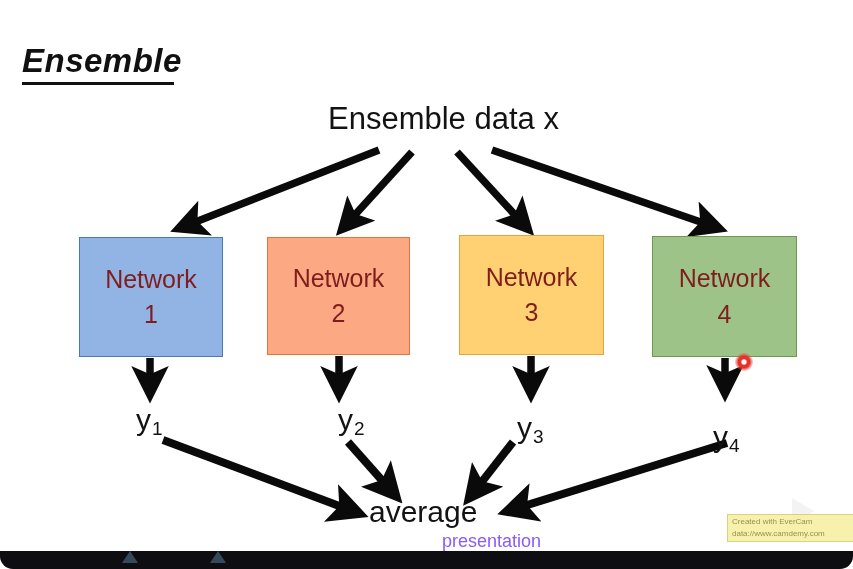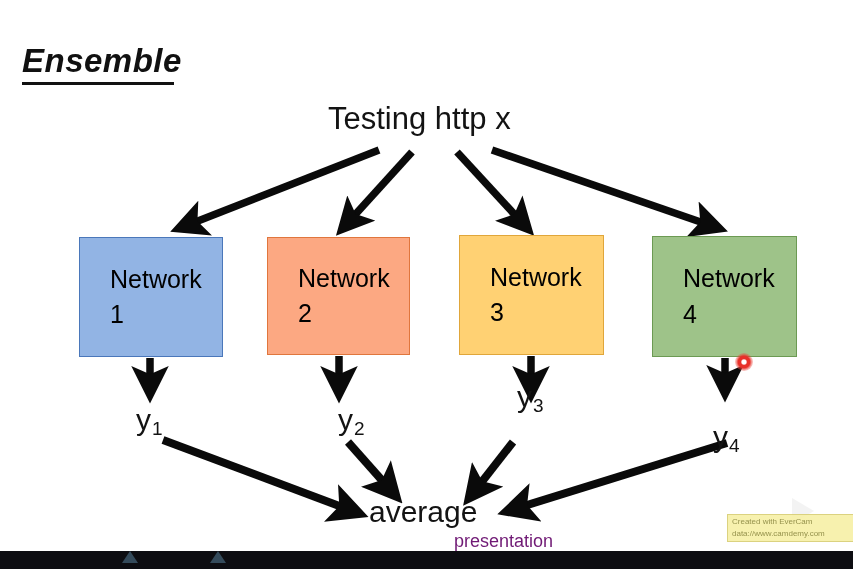--- a/index.html
+++ b/index.html
@@ -7,20 +7,21 @@
     padding: 0;
     background: #ffffff;
   }
   #slide {
     position: relative;
     width: 853px;
     height: 569px;
     background: #ffffff;
     overflow: hidden;
     font-family: "Liberation Sans", sans-serif;
+    border-radius: 13px;
   }
 
   
   #title {
     position: absolute;
     left: 22px;
     top: 42px;
     font-size: 33px;
     font-weight: bold;
     font-style: italic;
@@ -56,26 +57,25 @@
   }
 
   
   .net-box {
     position: absolute;
     box-sizing: border-box;
     border-width: 1.5px;
     border-style: solid;
     display: flex;
     flex-direction: column;
-    align-items: flex-start;
+    align-items: center;
     justify-content: center;
     font-size: 25px;
-    color: #000000;
+    color: #7f1d1d;
     line-height: 1.42;
-    padding-left: 30px;
   }
   .net-box span { display: block; }
 
   #net-0 { left: 79px;  top: 237px; width: 144px; height: 120px;
            background: #92b4e4; border-color: #4a77ba; }
   #net-1 { left: 267px; top: 237px; width: 143px; height: 118px;
            background: #fca882; border-color: #e0763d; }
   #net-2 { left: 459px; top: 235px; width: 145px; height: 120px;
            background: #ffd173; border-color: #e0a63a; }
   #net-3 { left: 652px; top: 236px; width: 145px; height: 121px;
@@ -91,21 +91,21 @@
   }
   .y-label sub {
     font-size: 19px;
     vertical-align: baseline;
     position: relative;
     top: 5px;
     left: 1px;
   }
   #y-0 { left: 136px; top: 403px; }
   #y-1 { left: 338px; top: 403px; }
-  #y-2 { left: 517px; top: 380px; }
+  #y-2 { left: 517px; top: 411px; }
   #y-3 { left: 713px; top: 420px; }
 
   
   #average-label {
     position: absolute;
     left: 369px;
     top: 495px;
     font-size: 30px;
     color: #131313;
     white-space: nowrap;
@@ -165,24 +165,24 @@
     top: 538px;
     font-size: 16px;
     color: #cfcfcf;
     white-space: nowrap;
     font-family: "DejaVu Sans", sans-serif;
   }
 
   
   #ghost-text {
     position: absolute;
-    left: 454px;
+    left: 442px;
     top: 531px;
     font-size: 18px;
-    color: #701a75;
+    color: #8b5cf6;
     white-space: nowrap;
   }
 
   
   #player-bar {
     position: absolute;
     left: 0;
     top: 551px;
     width: 853px;
     height: 18px;
@@ -201,21 +201,21 @@
   #blip-b { left: 210px; }
 </style>
 </head>
 <body>
 
 <div id="slide">
 
   <div id="title">Ensemble</div>
   <div id="title-rule"></div>
 
-  <div id="source-label">Testing http x</div>
+  <div id="source-label">Ensemble data x</div>
 
   <svg id="arrows" viewBox="0 0 853 569" xmlns="http://www.w3.org/2000/svg">
     <defs>
       <marker id="ah" markerWidth="5" markerHeight="5" refX="3.6" refY="2.5" orient="auto" markerUnits="strokeWidth">
         <path d="M0,0 L5,2.5 L0,5 L1.1,2.5 z" fill="#0a0a0a"></path>
       </marker>
     </defs>
 
     <g stroke="#0a0a0a" stroke-width="7.5" fill="none" marker-end="url(#ah)">
       <line x1="379" y1="150" x2="180" y2="228"></line>

